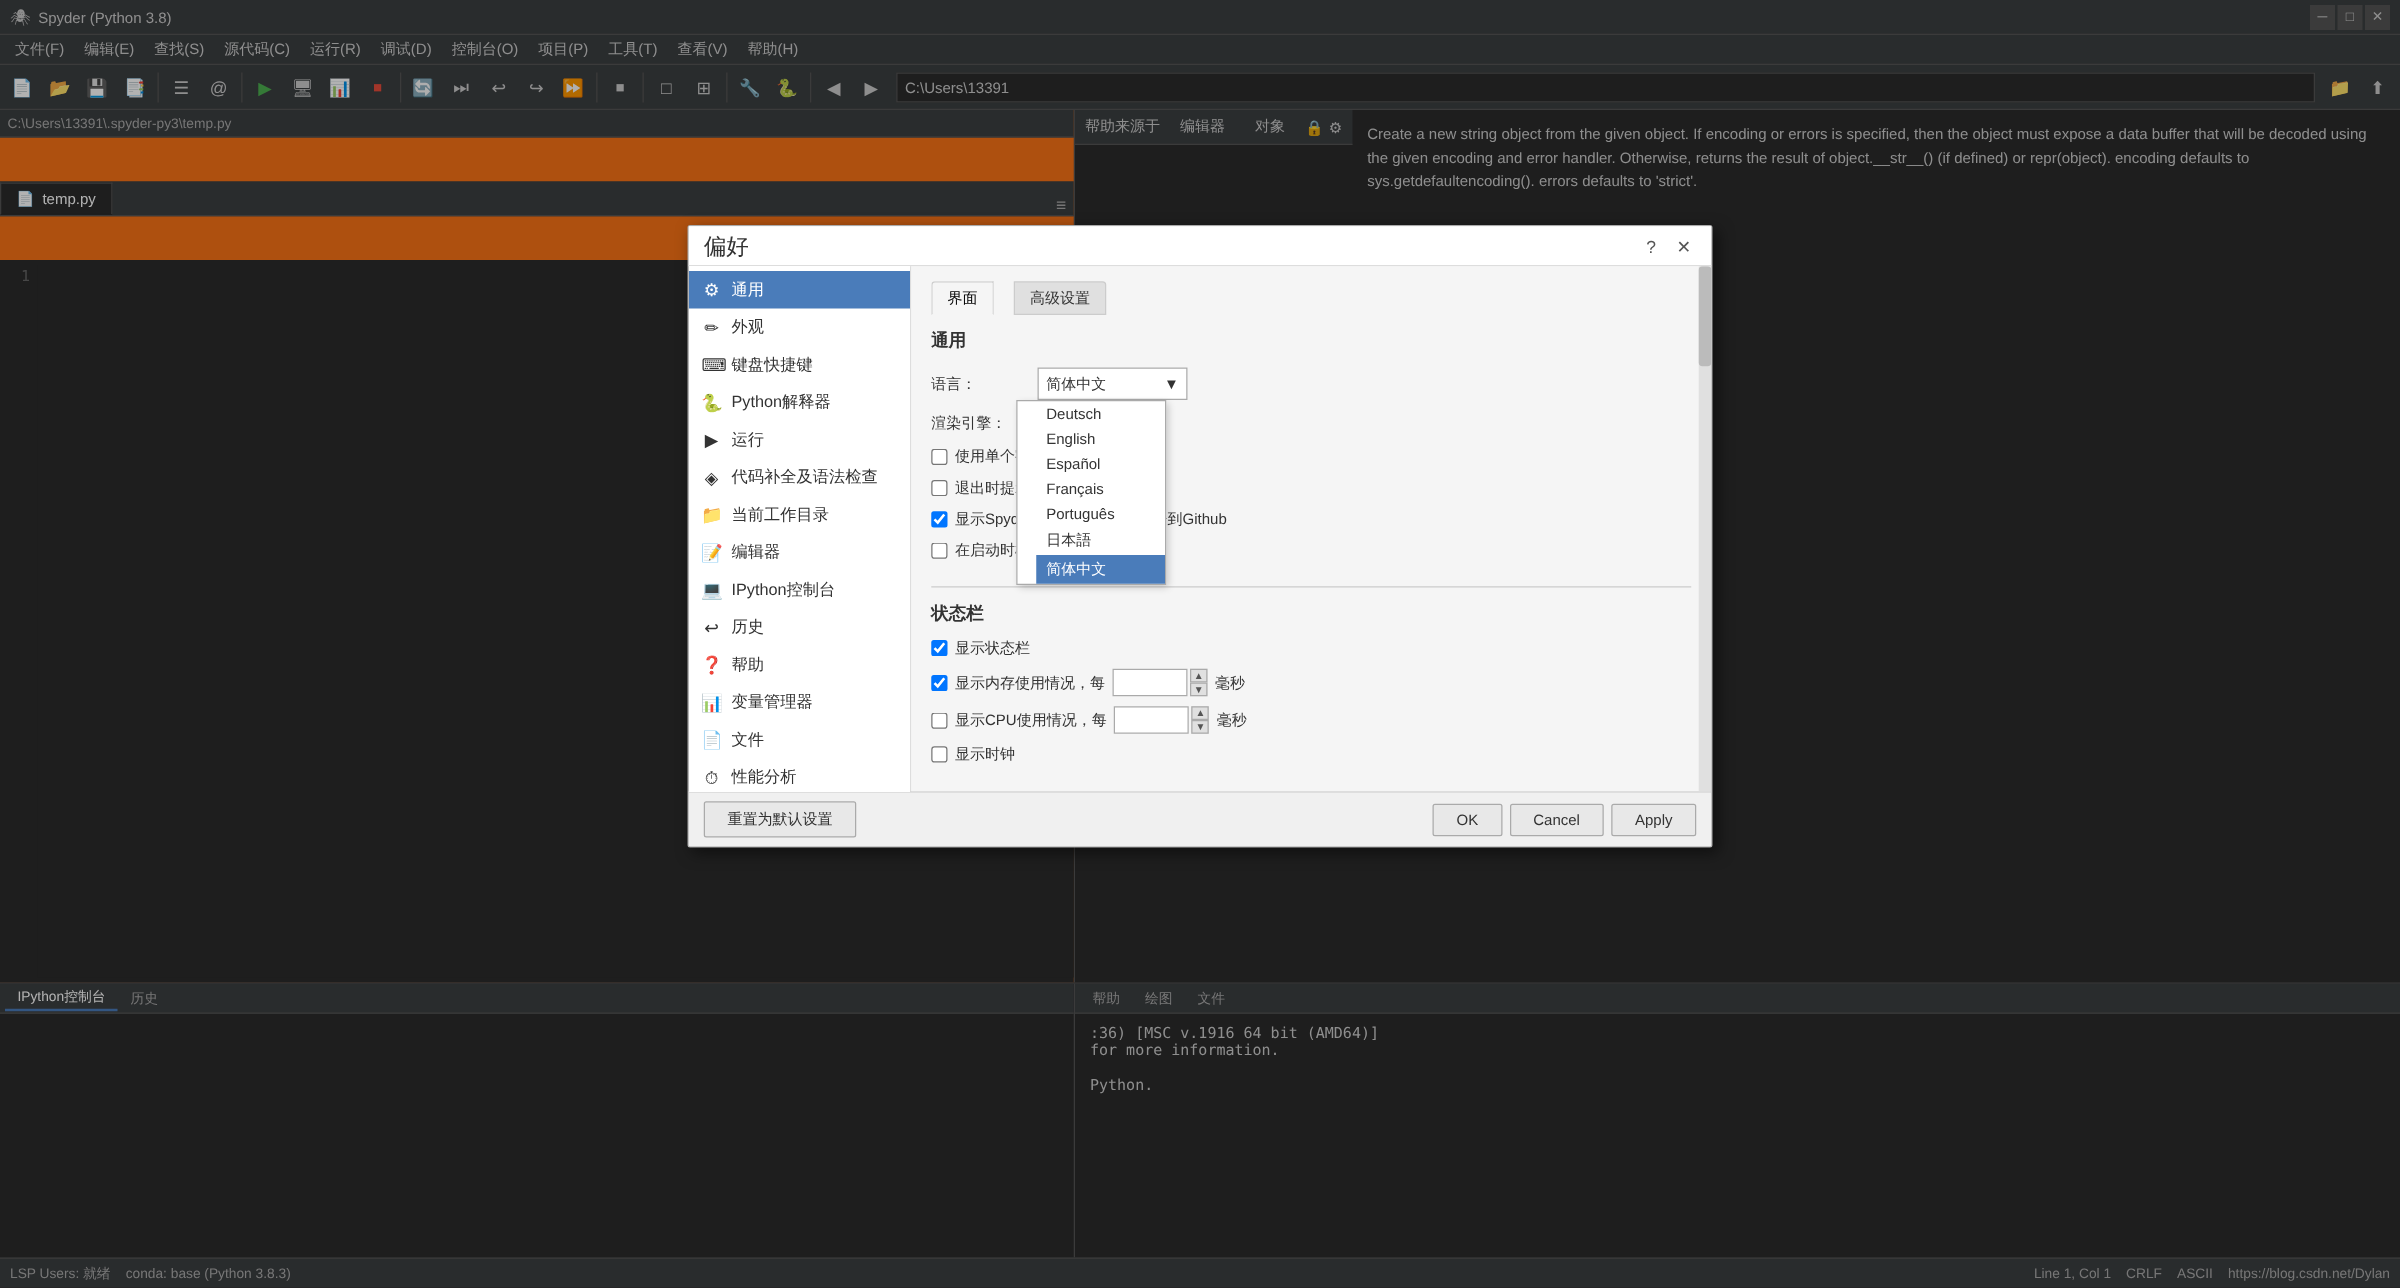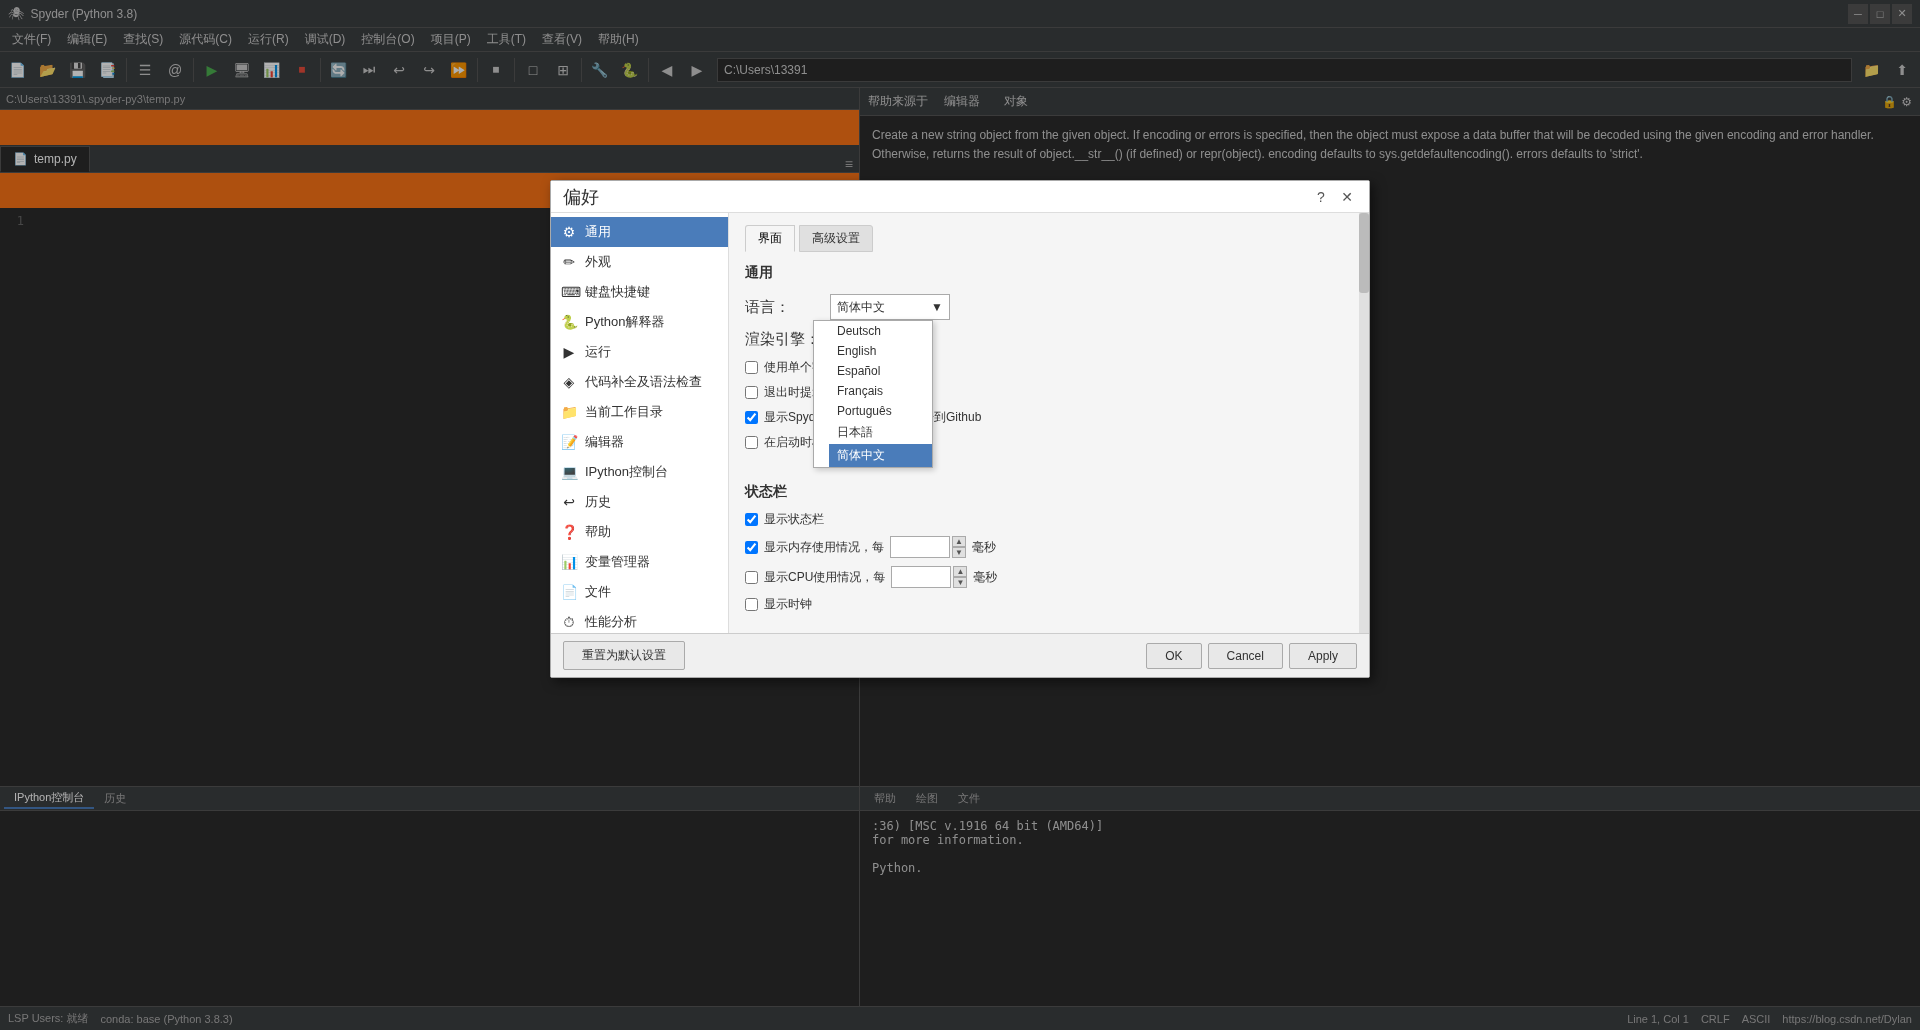--- a/index.html
+++ b/index.html
@@ -176,21 +176,21 @@
     }
     .code-area {
       flex: 1;
       background: #2b2b2b;
     }
 
     
     .help-area {
       flex: 1;
       display: flex;
-      flex-direction: column;
+      flex-direction: row;
       background: #2b2b2b;
     }
     .help-toolbar {
       background: #3c3f41;
       height: 28px;
       display: flex;
       align-items: center;
       padding: 0 8px;
       gap: 8px;
       border-bottom: 1px solid #555;
@@ -320,21 +320,21 @@
       flex: 1;
       background: #f5f5f5;
       display: flex;
       flex-direction: column;
       padding: 12px 16px;
       overflow-y: auto;
       position: relative;
     }
     .dialog-tabs {
       display: flex;
-      gap: 4px;
+      gap: 16px;
       margin-bottom: 12px;
     }
     .dialog-tab {
       padding: 4px 12px;
       font-size: 12px;
       color: #333;
       cursor: pointer;
       border: 1px solid #ccc;
       background: #e0e0e0;
     }
@@ -353,21 +353,21 @@
       margin-bottom: 12px;
     }
 
     .form-row {
       display: flex;
       align-items: center;
       margin-bottom: 10px;
       gap: 8px;
     }
     .form-label {
-      font-size: 15px;
+      font-size: 12px;
       color: #333;
       min-width: 60px;
     }
     .form-select-wrapper {
       position: relative;
     }
 
     
     .lang-dropdown {
       position: absolute;

